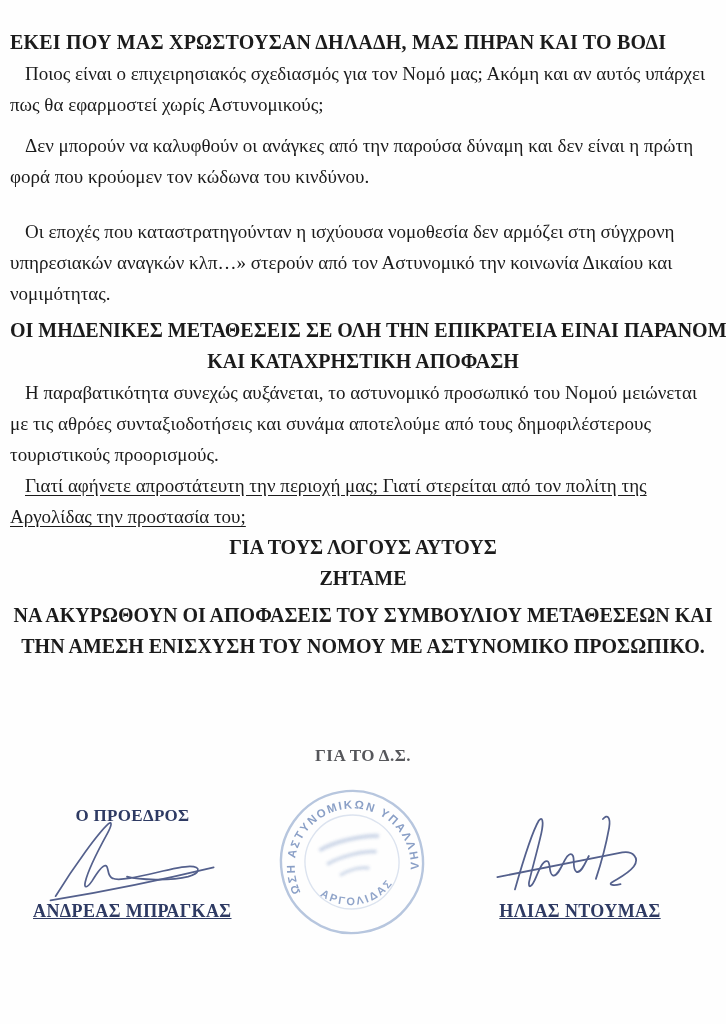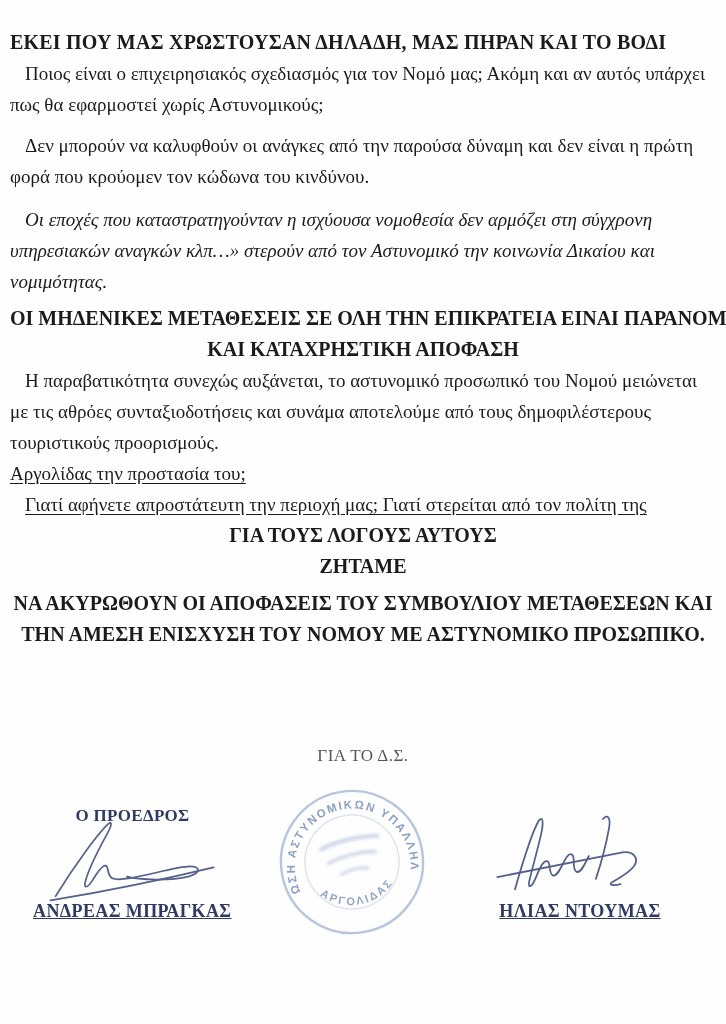--- a/index.html
+++ b/index.html
@@ -13,27 +13,27 @@
   }
   .page{position:absolute;inset:0;padding:27px 10px 0;box-sizing:border-box;}
   .doc-title{
     font-size:20px;font-weight:bold;text-align:left;
     line-height:31px;letter-spacing:.2px;white-space:nowrap;
   }
   .line{font-size:19px;line-height:31px;white-space:nowrap;}
   .indent{padding-left:15px;}
   .heading .line{font-weight:bold;text-align:center;font-size:20px;white-space:nowrap;}
   .underlined .line{text-decoration:underline;text-underline-offset:3px;}
-  .mt10{margin-top:10px;} .mt8{margin-top:12px;font-style:italic;} .mt6{margin-top:6px;}
+  .mt10{margin-top:10px;} .mt8{margin-top:24px;} .mt6{margin-top:6px;}
 
   
   .sig-area{position:absolute;left:0;top:0;width:726px;height:1024px;pointer-events:none;}
   .board-label{
     position:absolute;left:0;top:746px;width:726px;text-align:center;
-    font-size:17px;font-weight:normal;color:#55565a;letter-spacing:.5px;
+    font-size:17px;font-weight:bold;color:#55565a;letter-spacing:.5px;
   }
   .sig-block{position:absolute;text-align:center;color:#2e3a63;}
   .sig-role{font-size:17px;font-weight:bold;letter-spacing:.3px;}
   .sig-name{font-size:18px;font-weight:bold;letter-spacing:.4px;text-decoration:underline;}
   .president-role{left:25px;top:806px;width:215px;}
   .president-name{left:25px;top:901px;width:240px;text-align:left;padding-left:8px;}
   .secretary-role{left:480px;top:801px;width:200px;}
   .secretary-name{left:480px;top:901px;width:200px;}
   .sig-svg{position:absolute;}
   .president-sig{left:30px;top:818px;}
@@ -71,22 +71,22 @@
     <div class="line">ΚΑΙ ΚΑΤΑΧΡΗΣΤΙΚΗ ΑΠΟΦΑΣΗ</div>
   </div>
 
   <div class="para">
     <div class="line indent">Η παραβατικότητα συνεχώς αυξάνεται, το αστυνομικό προσωπικό του Νομού μειώνεται</div>
     <div class="line">με τις αθρόες συνταξιοδοτήσεις και συνάμα αποτελούμε από τους δημοφιλέστερους</div>
     <div class="line">τουριστικούς προορισμούς.</div>
   </div>
 
   <div class="para underlined">
+    <div class="line indent">Γιατί αφήνετε απροστάτευτη την περιοχή μας; Γιατί στερείται από τον πολίτη της</div>
     <div class="line">Αργολίδας την προστασία του;</div>
-    <div class="line indent">Γιατί αφήνετε απροστάτευτη την περιοχή μας; Γιατί στερείται από τον πολίτη της</div>
   </div>
 
   <div class="heading">
     <div class="line">ΓΙΑ ΤΟΥΣ ΛΟΓΟΥΣ ΑΥΤΟΥΣ</div>
   </div>
 
   <div class="heading">
     <div class="line">ΖΗΤΑΜΕ</div>
   </div>
 

